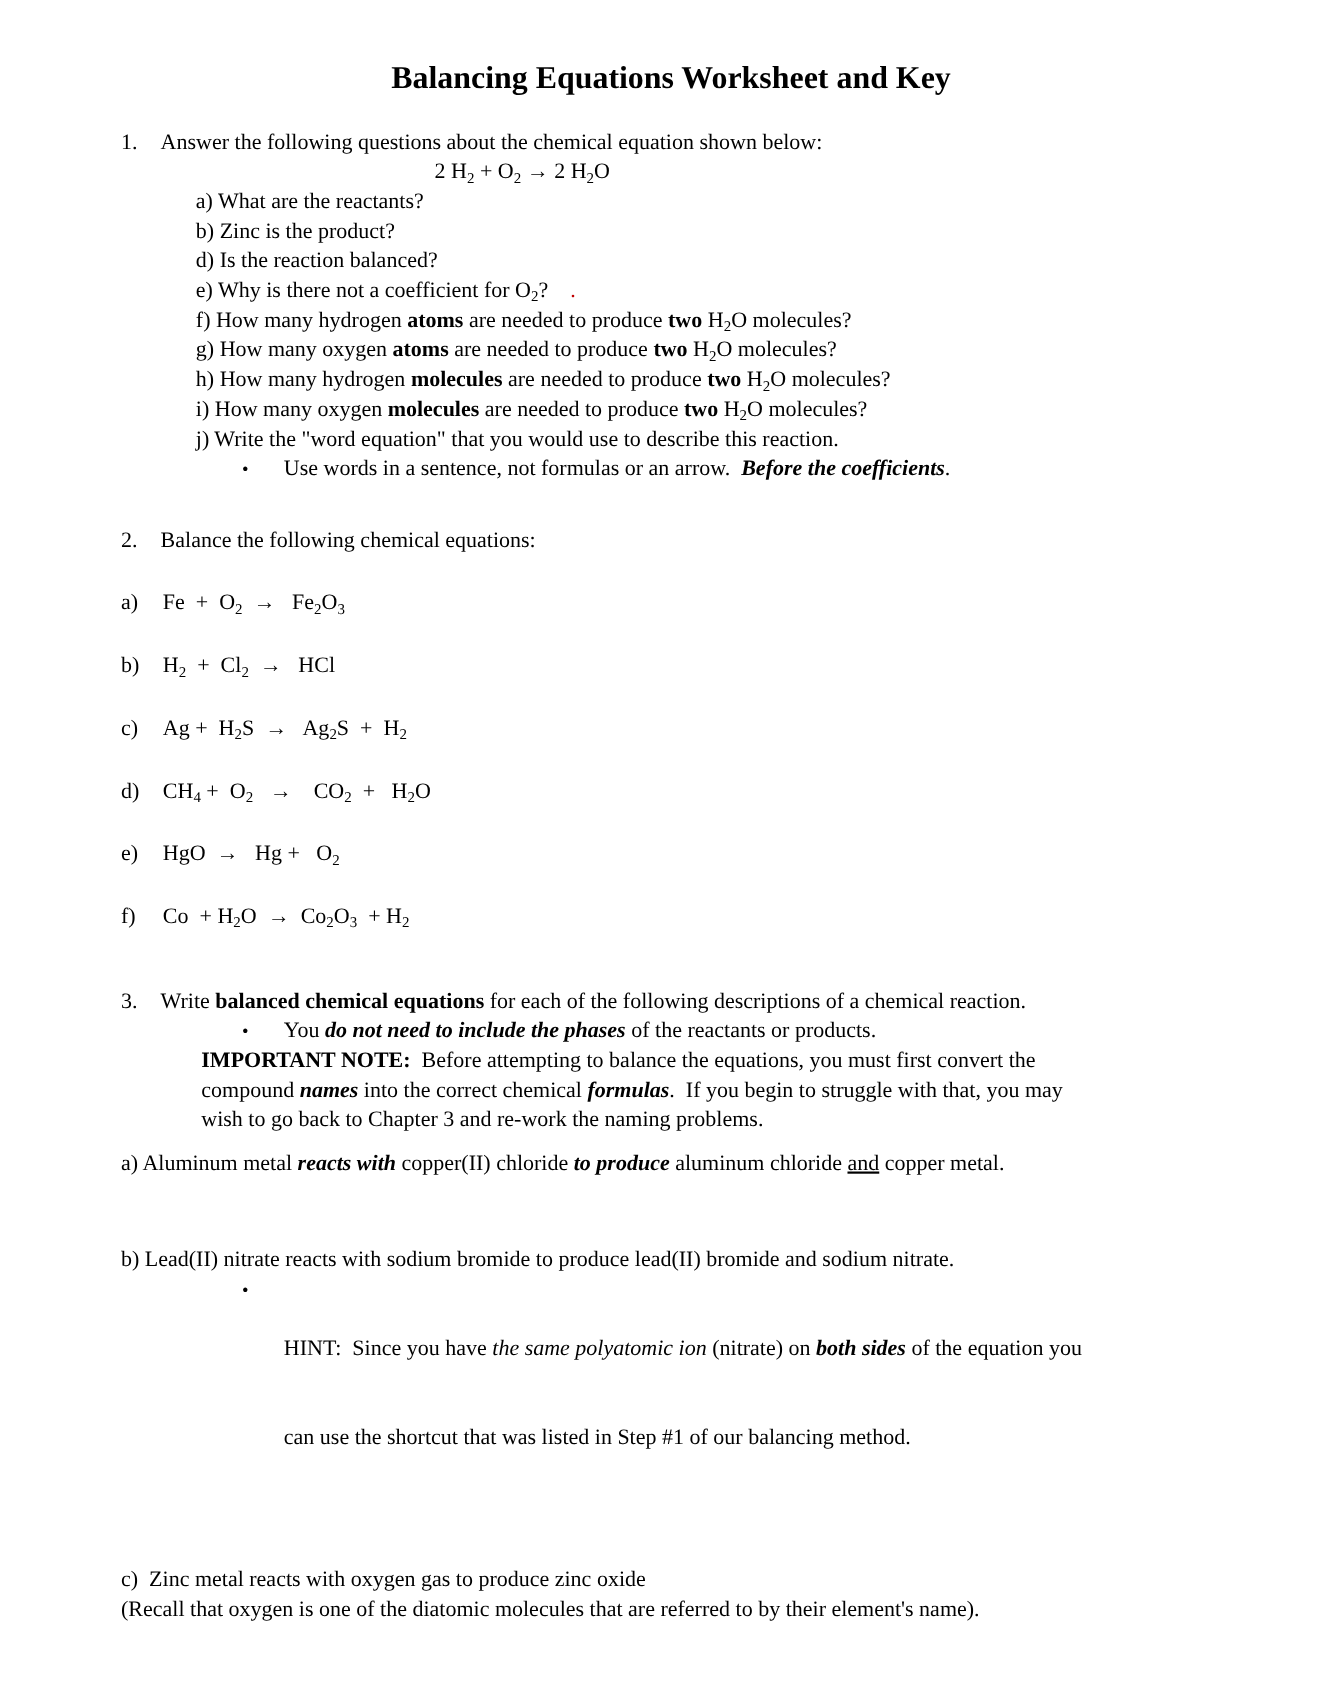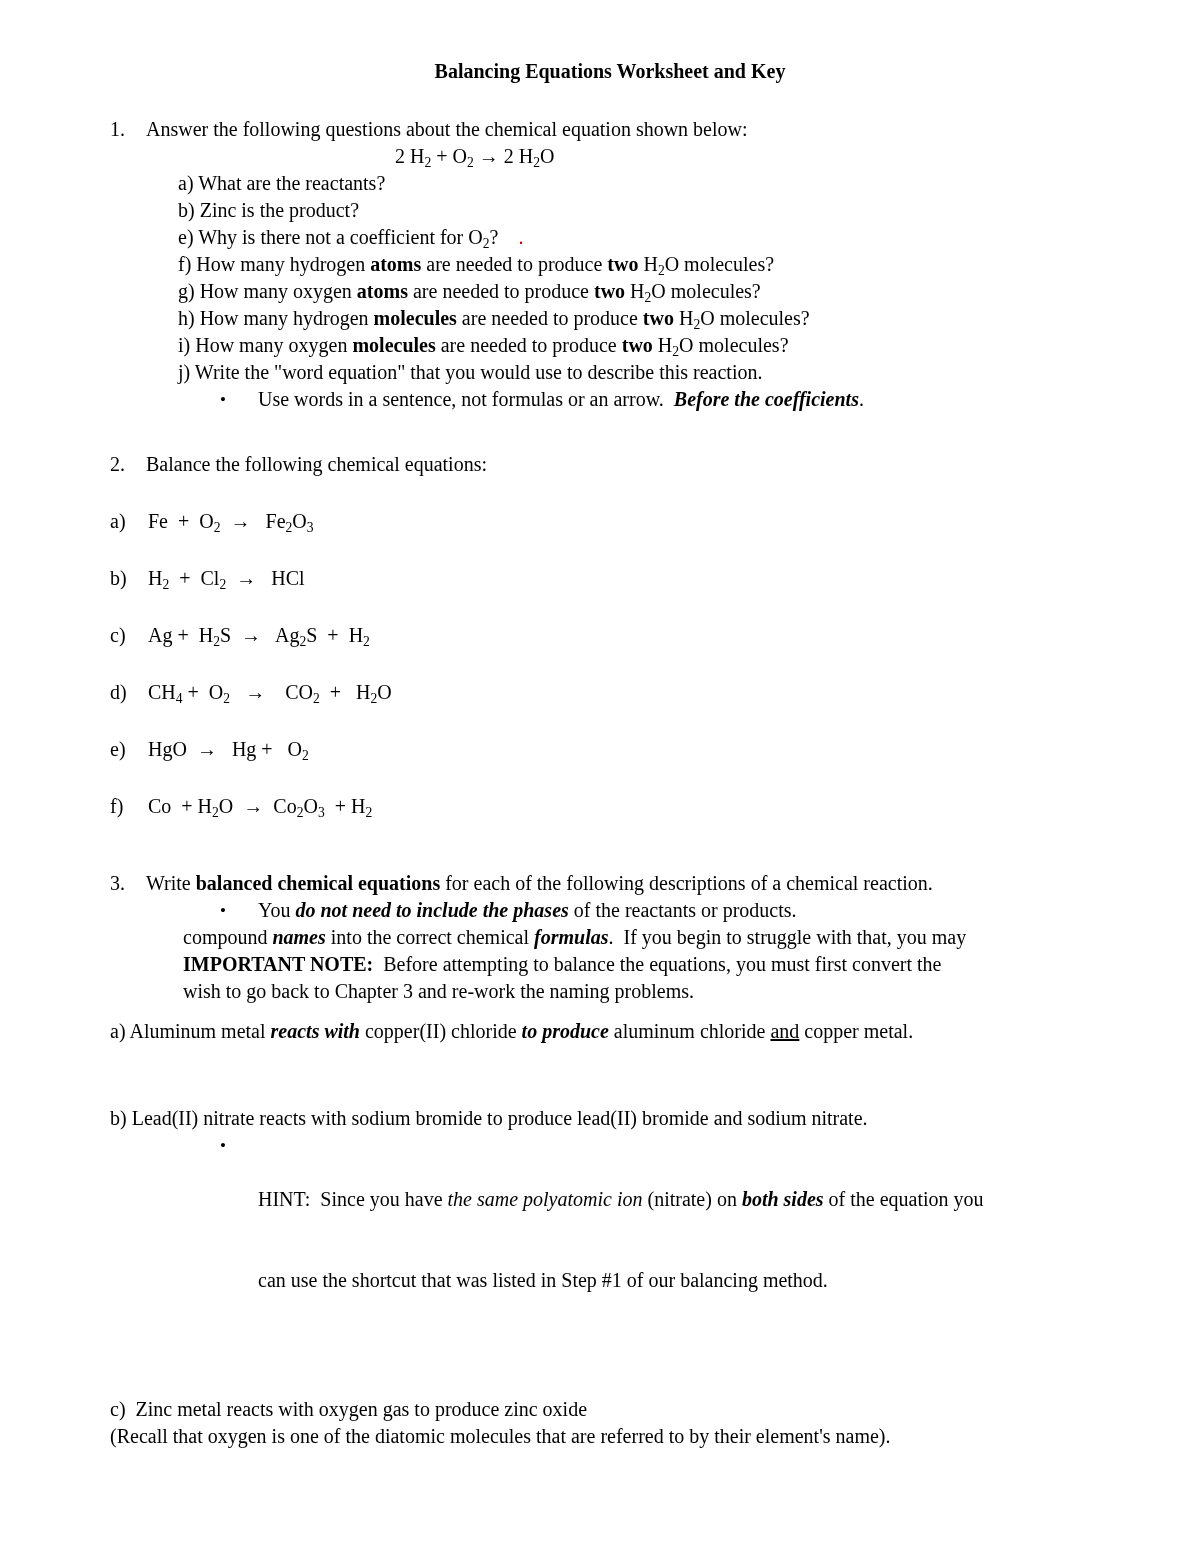--- a/index.html
+++ b/index.html
@@ -16,21 +16,21 @@
   .page {
     box-sizing: border-box;
     width: 1200px;
     min-height: 1553px;
     padding: 56px 90px 40px 110px;
     background: #ffffff;
   }
   .title {
     text-align: center;
     font-weight: bold;
-    font-size: 20px;
+    font-size: 29px;
     line-height: 30px;
     margin-bottom: 30px;
   }
   .line, .txt, .eq-formula, .num, .eq-label, .bullet-glyph {
     white-space: pre-wrap;
     line-height: 27px;
   }
   .num-row { display: flex; }
   .num { flex: none; width: 36px; }
   .items { padding-left: 68px; }
@@ -66,20 +66,21 @@
 
   <section>
     <div class="num-row">
       <span class="num">1.</span>
       <span class="txt">Answer the following questions about the chemical equation shown below:</span>
     </div>
     <div class="eq-center">2 H<sub>2</sub> + O<sub>2</sub> → 2 H<sub>2</sub>O</div>
     <div class="items">
       <div class="line"><span>a) What are the reactants?</span></div>
       <div class="line"><span>b) Zinc is the product?</span></div>
+      <div class="line"><span>d) Is the reaction balanced?</span></div>
       <div class="line"><span>e) Why is there not a coefficient for O<sub>2</sub>?</span><span class="red">    .</span></div>
       <div class="line"><span>f) How many hydrogen </span><span class="bb">atoms</span><span> are needed to produce </span><span class="bb">two</span><span> H<sub>2</sub>O molecules?</span></div>
       <div class="line"><span>g) How many oxygen </span><span class="bb">atoms</span><span> are needed to produce </span><span class="bb">two</span><span> H<sub>2</sub>O molecules?</span></div>
       <div class="line"><span>h) How many hydrogen </span><span class="bb">molecules</span><span> are needed to produce </span><span class="bb">two</span><span> H<sub>2</sub>O molecules?</span></div>
       <div class="line"><span>i) How many oxygen </span><span class="bb">molecules</span><span> are needed to produce </span><span class="bb">two</span><span> H<sub>2</sub>O molecules?</span></div>
       <div class="line"><span>j) Write the "word equation" that you would use to describe this reaction.</span></div>
     </div>
     <div class="bullet-row">
       <span class="bullet-glyph">•</span>
       <span class="txt"><span>Use words in a sentence, not formulas or an arrow.  </span><span class="bb ii">Before the coefficients</span><span>.</span></span>
@@ -120,22 +121,22 @@
   <section class="sec3">
     <div class="num-row">
       <span class="num">3.</span>
       <span class="txt"><span>Write </span><span class="bb">balanced chemical equations</span><span> for each of the following descriptions of a chemical reaction.</span></span>
     </div>
     <div class="bullet-row">
       <span class="bullet-glyph">•</span>
       <span class="txt"><span>You </span><span class="bb ii">do not need to include the phases</span><span> of the reactants or products.</span></span>
     </div>
     <div class="note-lines">
+      <div class="line"><span class="bb">IMPORTANT NOTE:</span><span>  Before attempting to balance the equations, you must first convert the</span></div>
       <div class="line"><span>compound </span><span class="bb ii">names</span><span> into the correct chemical </span><span class="bb ii">formulas</span><span>.  If you begin to struggle with that, you may</span></div>
-      <div class="line"><span class="bb">IMPORTANT NOTE:</span><span>  Before attempting to balance the equations, you must first convert the</span></div>
       <div class="line"><span>wish to go back to Chapter 3 and re-work the naming problems.</span></div>
     </div>
     <div class="line item-a-row"><span>a) Aluminum metal </span><span class="bb ii">reacts with</span><span> copper(II) chloride </span><span class="bb ii">to produce</span><span> aluminum chloride </span><span class="uu">and</span><span> copper metal.</span></div>
     <div class="line item-b-row"><span>b) Lead(II) nitrate reacts with sodium bromide to produce lead(II) bromide and sodium nitrate.</span></div>
     <div class="bullet-row">
       <span class="bullet-glyph">•</span>
       <span class="txt">
         <span class="line" style="display:block"><span>HINT:  Since you have </span><span class="ii">the same polyatomic ion</span><span> (nitrate) on </span><span class="bb ii">both sides</span><span> of the equation you</span></span>
         <span class="line" style="display:block"><span>can use the shortcut that was listed in Step #1 of our balancing method.</span></span>
       </span>

